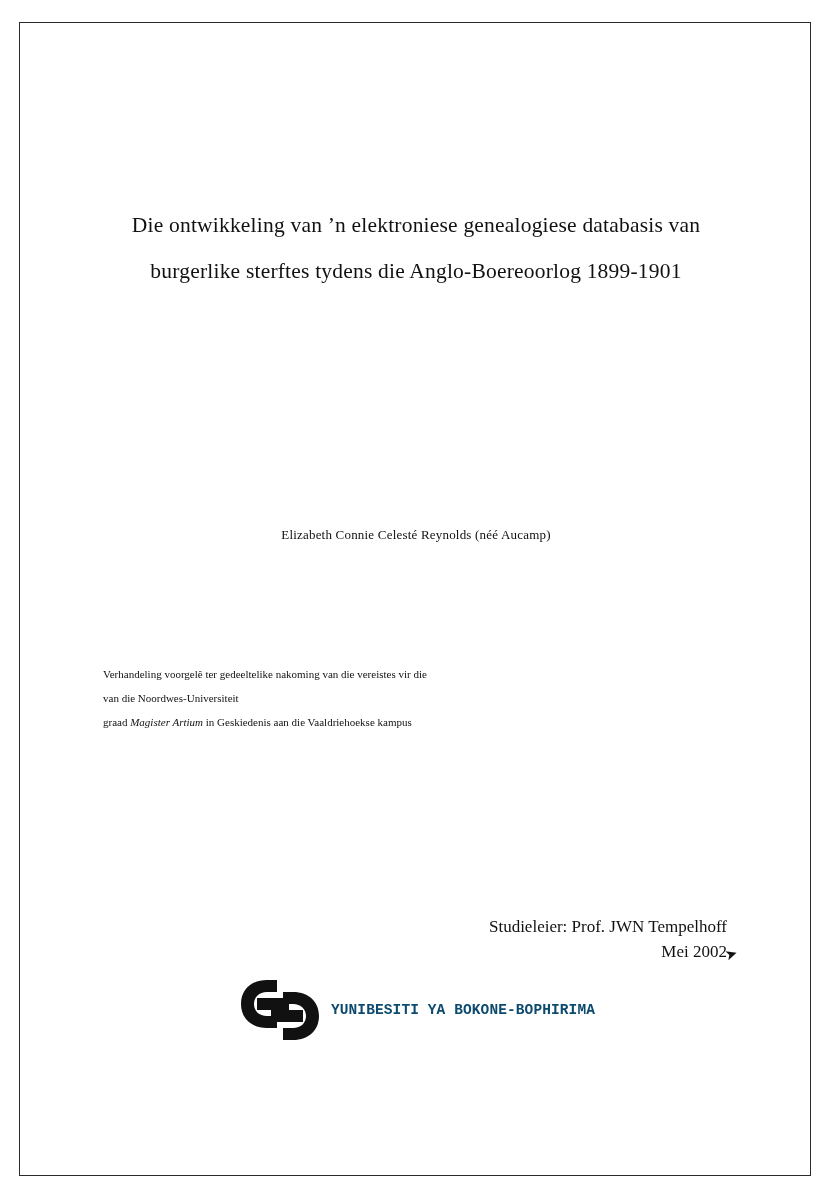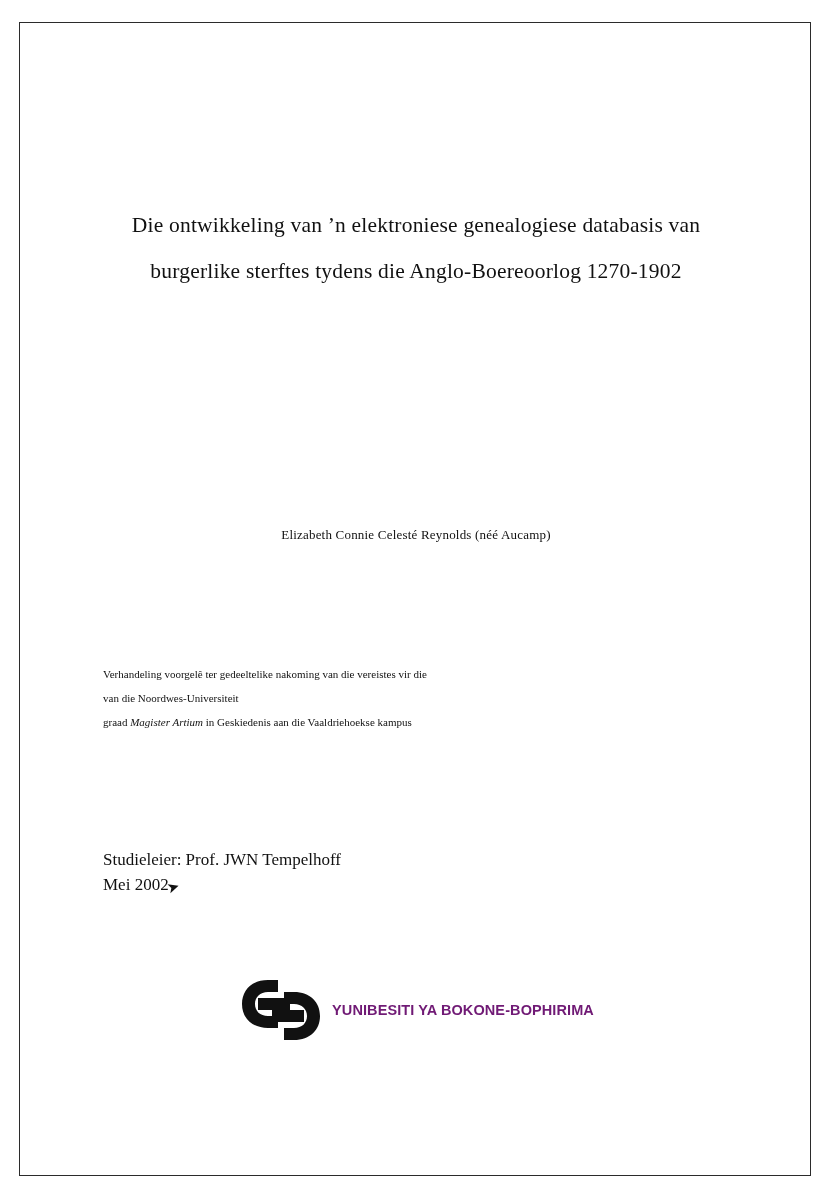--- a/index.html
+++ b/index.html
@@ -78,25 +78,26 @@
   }
   .statement .just {
     text-align: justify;
     text-justify: inter-word;
   }
   .statement em {
     font-style: italic;
   }
   .supervisor {
     position: absolute;
-    top: 825px;
+    top: 892px;
     left: 3px;
     width: 624px;
     font-size: 17px;
     line-height: 25px;
+    text-align: right;
   }
   .date-row {
     position: relative;
     display: inline-block;
   }
   .date-row .stray-mark {
     position: absolute;
     right: -11px;
     top: 3px;
     font-size: 15px;
@@ -118,43 +119,43 @@
     align-items: center;
     gap: 8px;
   }
   .logo-mark {
     width: 86px;
     height: 72px;
     position: relative;
     flex: 0 0 auto;
   }
   .logo-text {
-    font-family: Liberation Sans, sans-serif;
+    font-family: Liberation Mono, monospace;
     font-size: 14.5px;
     line-height: 17px;
     letter-spacing: 0.1px;
-    color: #701a75;
+    color: #0c4a6e;
     white-space: nowrap;
   }
   .logo-text div {
     font-weight: 700;
   }
   .logo-text div.l1 { font-weight: 600; }
 </style>
 </head>
 <body>
 
 <div class="page">
   <div class="page-frame"></div>
 
   <div class="content">
 
     <div class="title-block">
       <div class="title-line">Die ontwikkeling van ’n elektroniese genealogiese databasis van</div>
-      <div class="title-line">burgerlike sterftes tydens die Anglo-Boereoorlog 1270-1902</div>
+      <div class="title-line">burgerlike sterftes tydens die Anglo-Boereoorlog 1899-1901</div>
     </div>
 
 
     <div class="author">Elizabeth Connie Celesté Reynolds (néé Aucamp)</div>
 
     <div class="statement">
       <div class="just">Verhandeling voorgelê ter gedeeltelike nakoming van die vereistes vir die</div>
       <div>van die Noordwes-Universiteit</div>
       <div><span>graad </span><em>Magister Artium</em><span> in Geskiedenis aan die Vaaldriehoekse kampus</span></div>
     </div>

